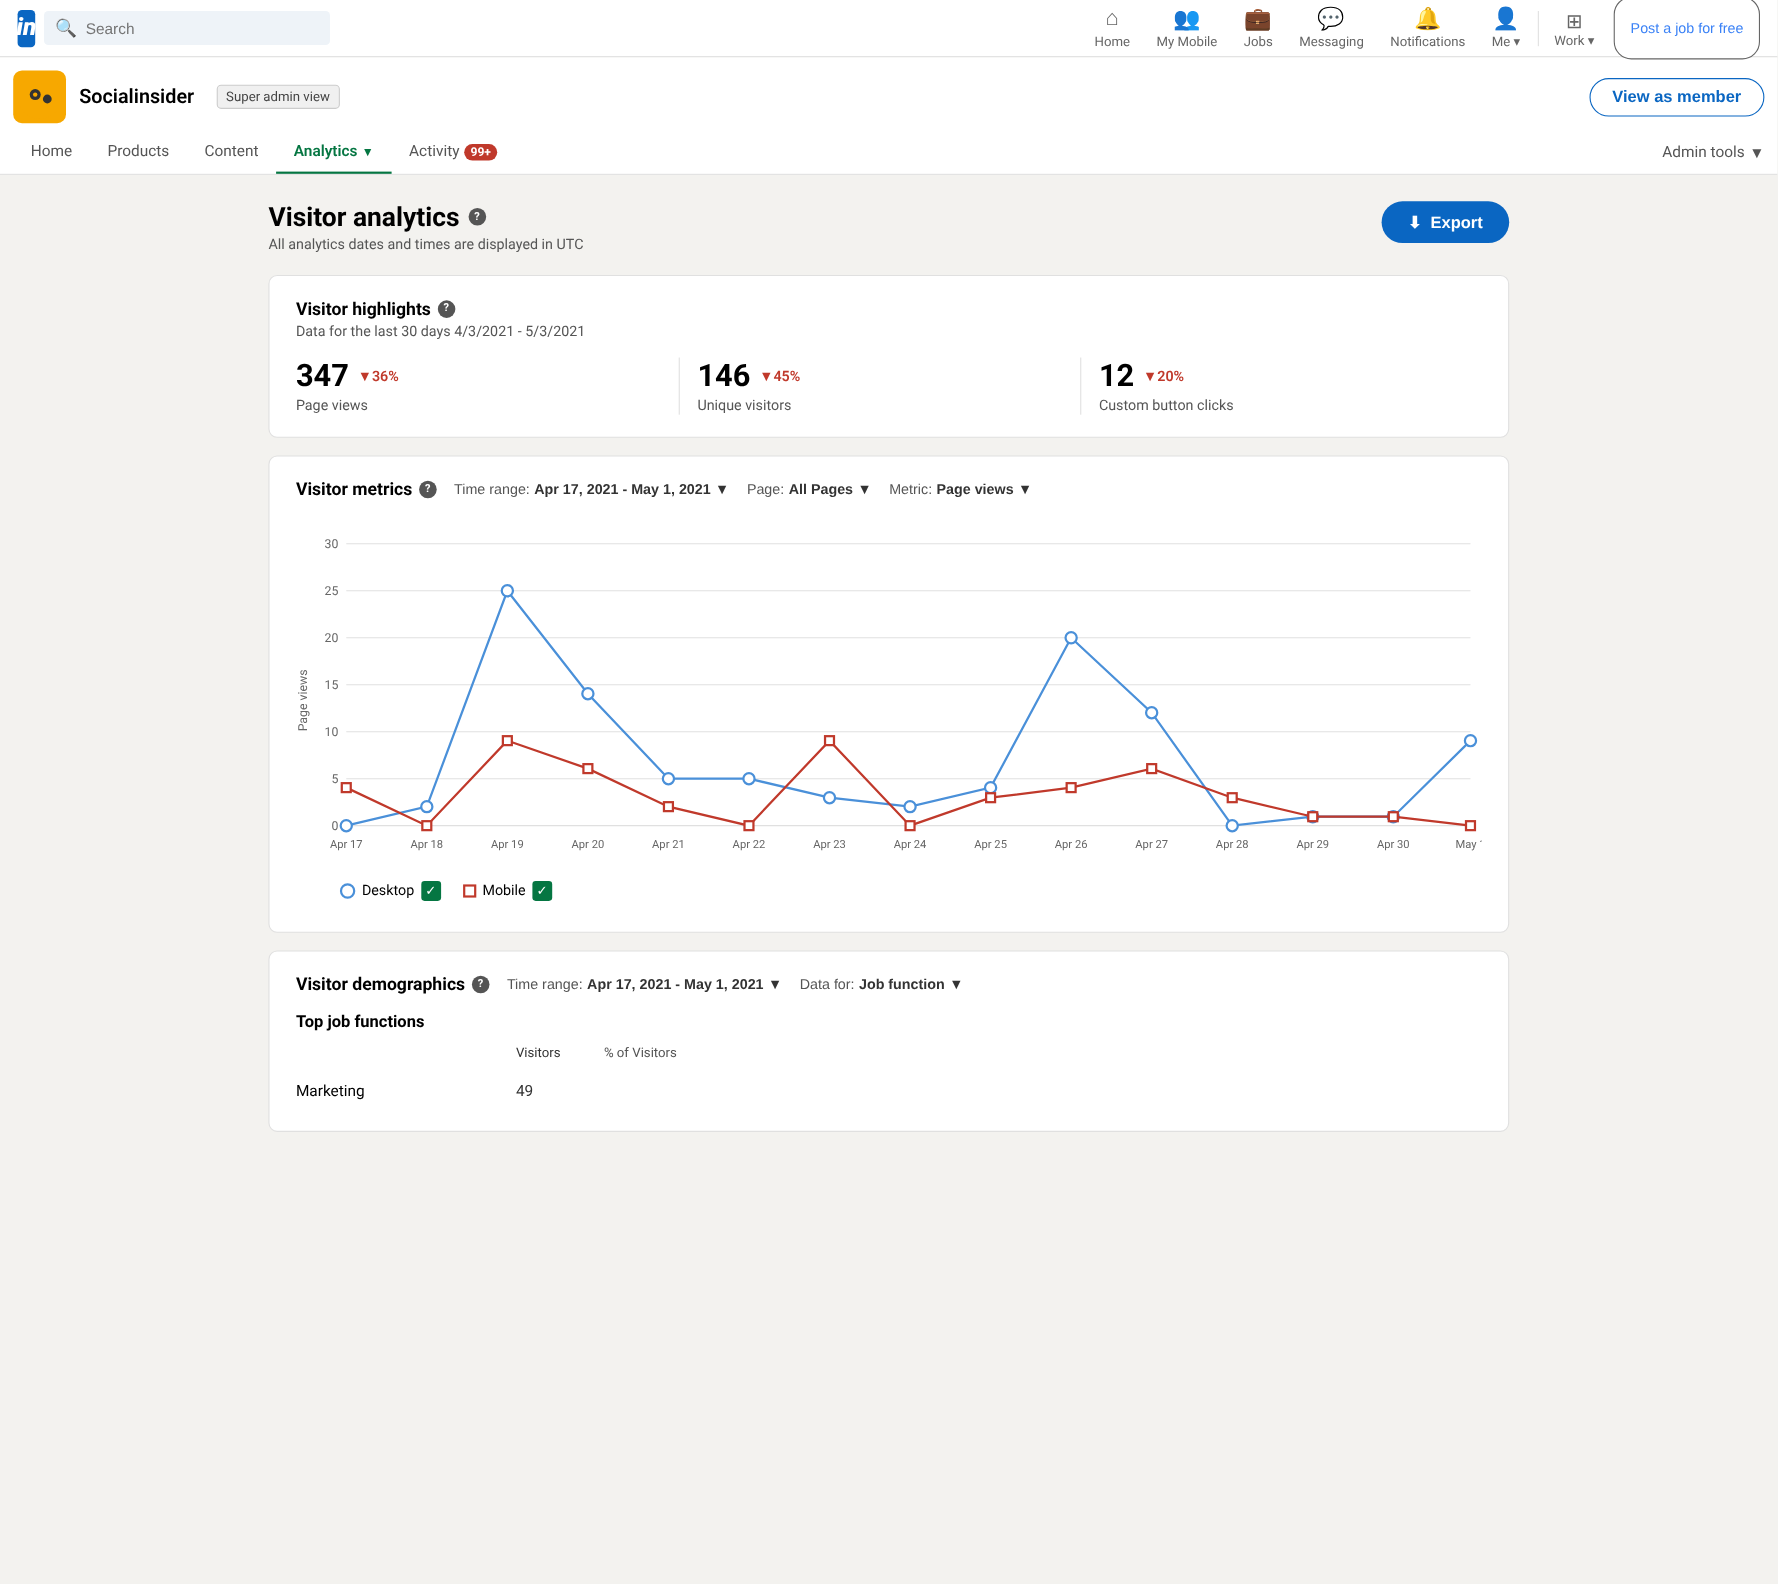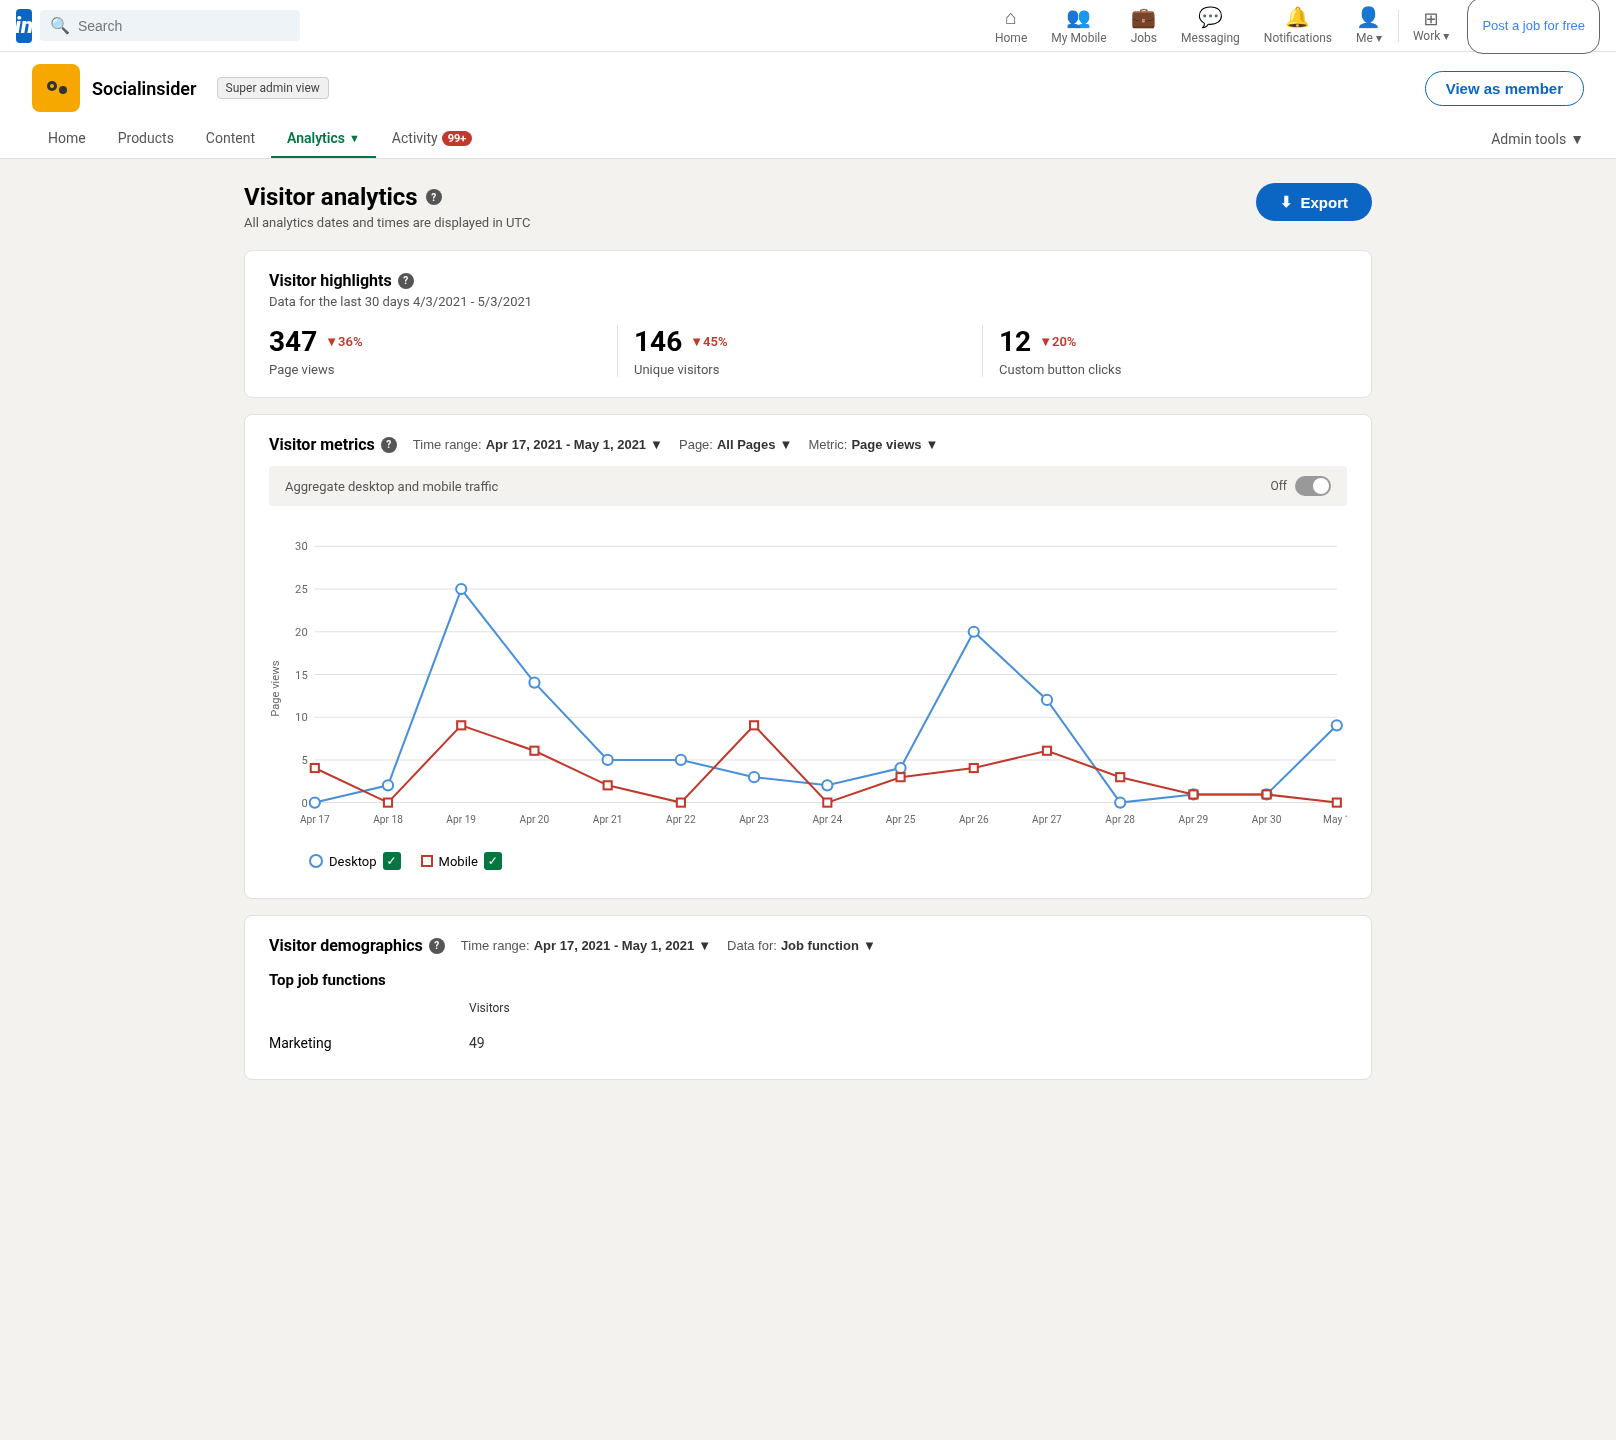--- a/index.html
+++ b/index.html
@@ -79,21 +79,21 @@
       color: #3b82f6;
       background: #fff;
       margin-left: 8px;
       white-space: nowrap;
     }
 
     
     .company-header {
       background: #fff;
       border-bottom: 1px solid #e0e0e0;
-      padding: 0 32px;
+      padding: 0 12px;
     }
     .company-top {
       display: flex;
       align-items: center;
       padding: 12px 0 8px;
       gap: 12px;
     }
     .company-logo {
       width: 48px; height: 48px;
       background: #f7a800;
@@ -512,27 +512,20 @@
         <span class="filter-value">All Pages</span>
         <span>▼</span>
       </button>
       <button class="filter-btn">
         <span class="filter-label">Metric:</span>
         <span class="filter-value">Page views</span>
         <span>▼</span>
       </button>
     </div>
 
-    <div class="aggregate-toggle">
-      <span class="toggle-label">Aggregate desktop and mobile traffic</span>
-      <div class="toggle-container">
-        <span class="toggle-off">Off</span>
-        <div class="toggle-switch"></div>
-      </div>
-    </div>
 
     <div class="chart-container">
       <svg class="chart-svg" viewBox="0 0 1060 310">
 
         <text x="10" y="160" fill="#666" font-size="11" text-anchor="middle" transform="rotate(-90,10,160)">Page views</text>
 
         <line x1="45" y1="20" x2="1050" y2="20" stroke="#e0e0e0" stroke-width="1"></line>
         <text x="38" y="24" fill="#666" font-size="11" text-anchor="end">30</text>
         <line x1="45" y1="62" x2="1050" y2="62" stroke="#e0e0e0" stroke-width="1"></line>
         <text x="38" y="66" fill="#666" font-size="11" text-anchor="end">25</text>
@@ -632,20 +625,21 @@
         <span class="filter-value">Job function</span>
         <span>▼</span>
       </button>
     </div>
 
     <div class="top-job-title">Top job functions</div>
 
     <div class="demo-table-header">
       <div class="demo-name"></div>
       <div class="demo-count">Visitors</div>
+      <div class="demo-bar-container">% of Visitors</div>
     </div>
 
     <div class="demo-row">
       <div class="demo-name">Marketing</div>
       <div class="demo-count">49</div>
     </div>
   </div>
 
 </div>
 

